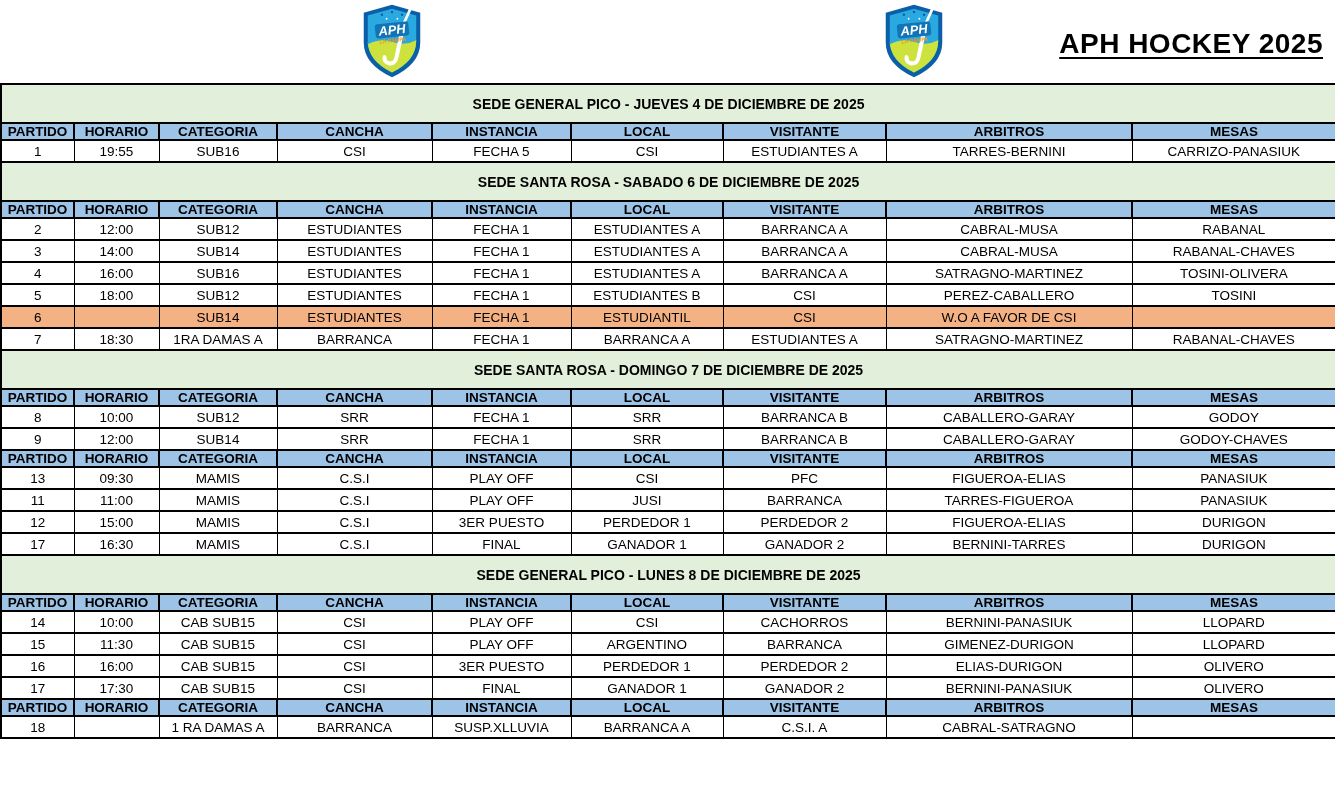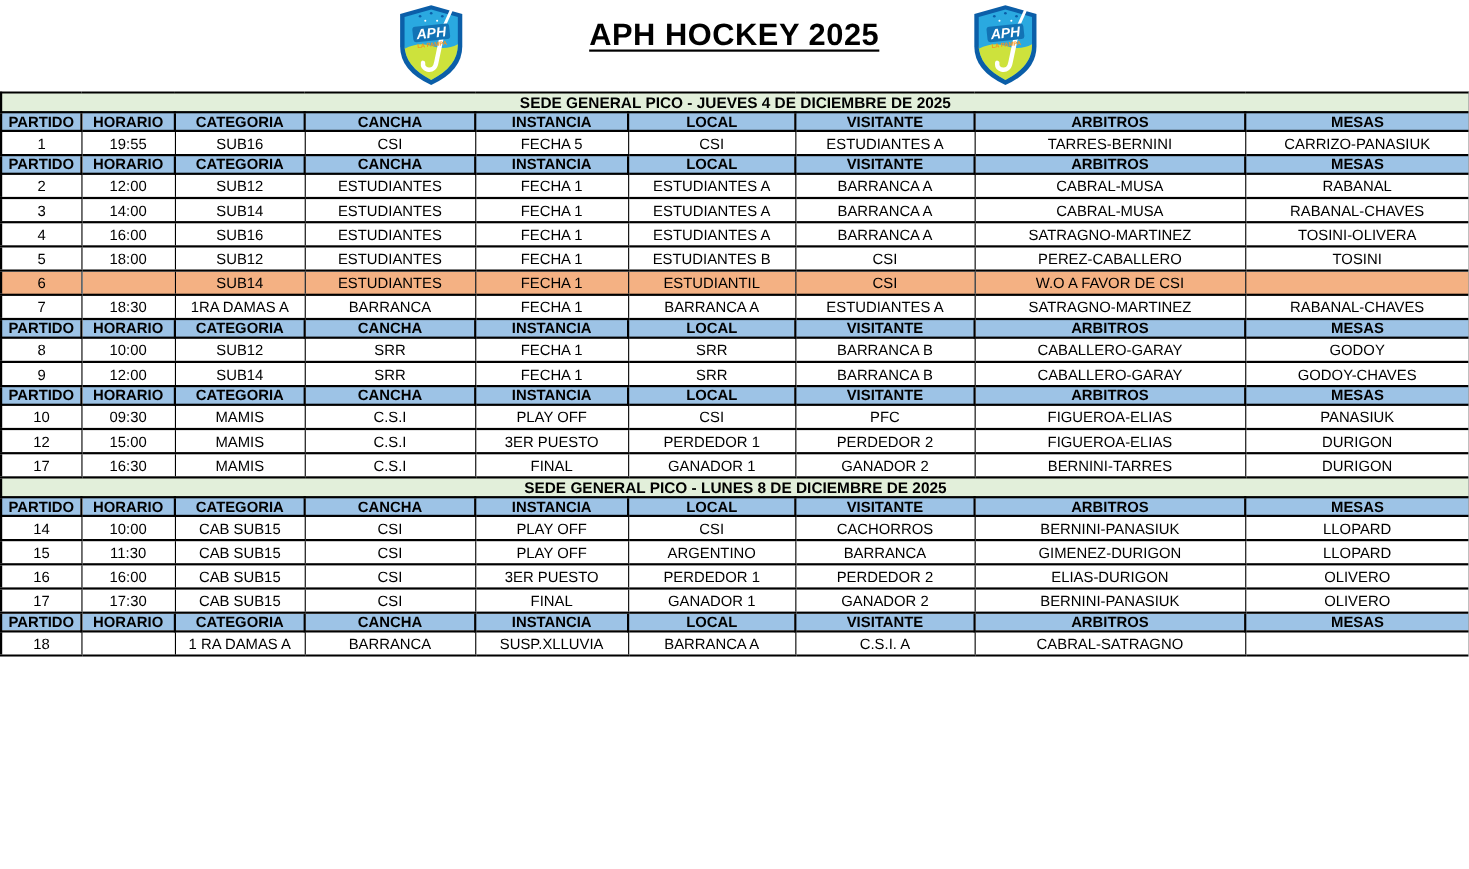--- a/index.html
+++ b/index.html
@@ -6,36 +6,36 @@
   html, body { margin: 0; padding: 0; background: #ffffff; }
   body { font-family: "Liberation Sans", sans-serif; color: #000; }
   .page { width: 1335px; background: #fff; }
 
   
   .masthead { position: relative; height: 83px; background: #fff; }
   .logo { position: absolute; top: 4px; width: 74px; height: 74px; }
   .logo-left  { left: 355px; }
   .logo-right { left: 877px; }
   .title {
-    position: absolute; left: 0; right: 0; top: 16px; margin: 0;
-    text-align: center; font-size: 28px; font-weight: bold;
+    position: absolute; left: 0; right: 0; top: 16px; margin: 12px;
+    text-align: right; font-size: 28px; font-weight: bold;
     text-decoration: underline; text-decoration-thickness: 2px; text-underline-offset: 4px;
     letter-spacing: 0.5px;
   }
 
   
   table.schedule {
     width: 1335px; border-collapse: collapse; table-layout: fixed;
     border: 2px solid #000;
   }
   tr.section-row td {
     background: var(--section-bg, #e2efda);
     border: 2px solid #000;
     font-weight: bold; font-size: 14px; text-align: center;
-    height: 18px; padding: 0 13px;
+    height: 39px; padding: 0 13px;
   }
   tr.colhdr-row th {
     background: var(--header-bg, #9dc3e6);
     border: 2px solid #000;
     font-weight: bold; font-size: 13.5px; text-align: center;
     height: 16px; padding: 0 2px; white-space: nowrap; overflow: hidden;
   }
   tr.data-row td {
     background: var(--row-bg, #ffffff);
     border: 1px solid #000; border-bottom: 2px solid #000;
@@ -116,20 +116,23 @@
           <td>1</td>
           <td>19:55</td>
           <td>SUB16</td>
           <td>CSI</td>
           <td>FECHA 5</td>
           <td>CSI</td>
           <td>ESTUDIANTES A</td>
           <td>TARRES-BERNINI</td>
           <td>CARRIZO-PANASIUK</td>
         </tr>
+        <tr class="section-row">
+          <td colspan="9">SEDE SANTA ROSA -   SABADO 6 DE DICIEMBRE DE 2025</td>
+        </tr>
         <tr class="colhdr-row">
           <th>PARTIDO</th>
           <th>HORARIO</th>
           <th>CATEGORIA</th>
           <th>CANCHA</th>
           <th>INSTANCIA</th>
           <th>LOCAL</th>
           <th>VISITANTE</th>
           <th>ARBITROS</th>
           <th>MESAS</th>
@@ -193,20 +196,23 @@
           <td>7</td>
           <td>18:30</td>
           <td>1RA DAMAS A</td>
           <td>BARRANCA</td>
           <td>FECHA 1</td>
           <td>BARRANCA A</td>
           <td>ESTUDIANTES A</td>
           <td>SATRAGNO-MARTINEZ</td>
           <td>RABANAL-CHAVES</td>
         </tr>
+        <tr class="section-row">
+          <td colspan="9">SEDE SANTA ROSA -  DOMINGO 7 DE DICIEMBRE DE 2025</td>
+        </tr>
         <tr class="colhdr-row">
           <th>PARTIDO</th>
           <th>HORARIO</th>
           <th>CATEGORIA</th>
           <th>CANCHA</th>
           <th>INSTANCIA</th>
           <th>LOCAL</th>
           <th>VISITANTE</th>
           <th>ARBITROS</th>
           <th>MESAS</th>
@@ -238,28 +244,39 @@
           <th>HORARIO</th>
           <th>CATEGORIA</th>
           <th>CANCHA</th>
           <th>INSTANCIA</th>
           <th>LOCAL</th>
           <th>VISITANTE</th>
           <th>ARBITROS</th>
           <th>MESAS</th>
         </tr>
         <tr class="data-row">
-          <td>10</td>
+          <td>13</td>
           <td>09:30</td>
           <td>MAMIS</td>
           <td>C.S.I</td>
           <td>PLAY OFF</td>
           <td>CSI</td>
           <td>PFC</td>
           <td>FIGUEROA-ELIAS</td>
+          <td>PANASIUK</td>
+        </tr>
+        <tr class="data-row">
+          <td>11</td>
+          <td>11:00</td>
+          <td>MAMIS</td>
+          <td>C.S.I</td>
+          <td>PLAY OFF</td>
+          <td>JUSI</td>
+          <td>BARRANCA</td>
+          <td>TARRES-FIGUEROA</td>
           <td>PANASIUK</td>
         </tr>
         <tr class="data-row">
           <td>12</td>
           <td>15:00</td>
           <td>MAMIS</td>
           <td>C.S.I</td>
           <td>3ER PUESTO</td>
           <td>PERDEDOR 1</td>
           <td>PERDEDOR 2</td>

